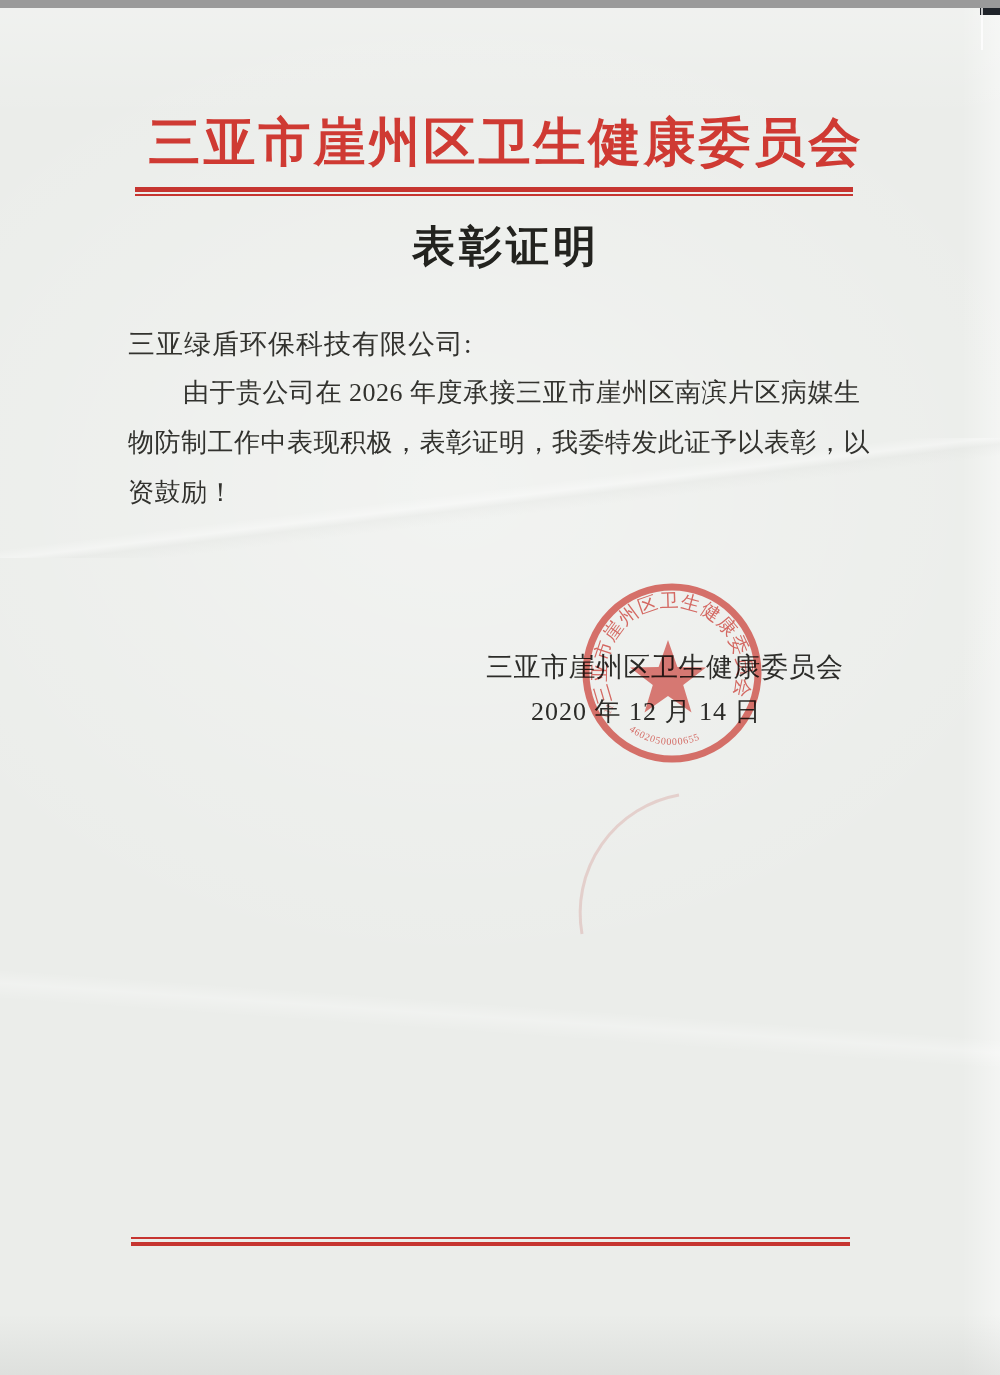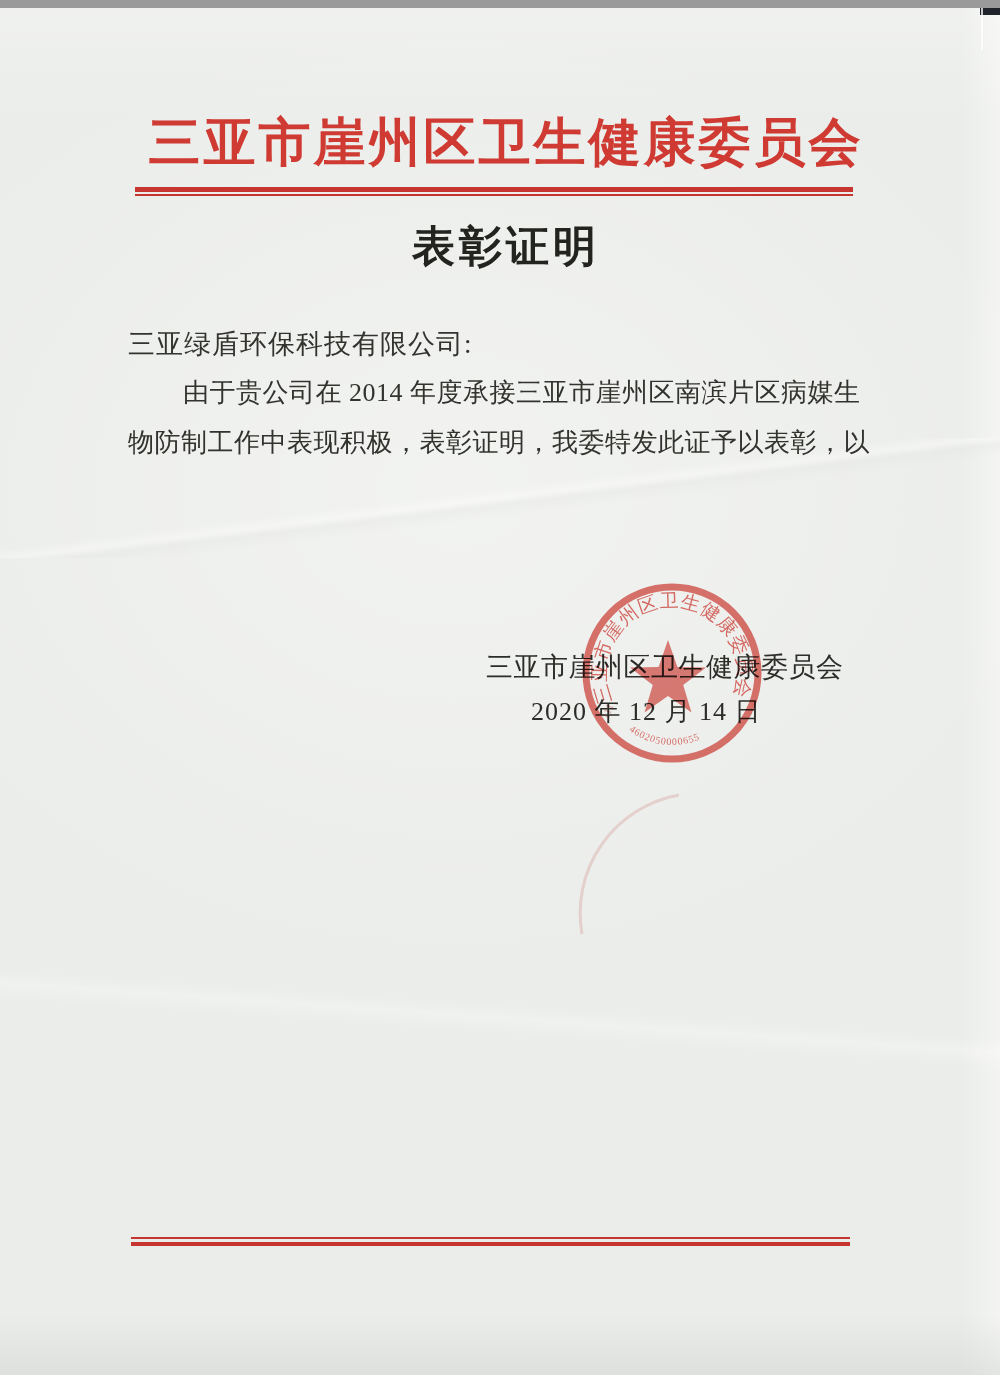--- a/index.html
+++ b/index.html
@@ -116,22 +116,23 @@
     <div class="thick"></div>
     <div class="gap"></div>
     <div class="thin"></div>
   </div>
 
   <div class="doc-title">表彰证明</div>
 
   <div class="salutation">三亚绿盾环保科技有限公司:</div>
 
   <div class="body-para">
-    <div class="line indent">由于贵公司在 2014 年度承接三亚市崖州区南滨片区病媒生</div>
+    <div class="line indent">由于贵公司在 2026 年度承接三亚市崖州区南滨片区病媒生</div>
     <div class="line">物防制工作中表现积极，表彰证明，我委特发此证予以表彰，以</div>
+    <div class="line">资鼓励！</div>
   </div>
 
   <div class="signature">三亚市崖州区卫生健康委员会</div>
   <div class="doc-date">2020 年 12 月 14 日</div>
 
   <svg class="seal-svg" viewBox="555 540 250 400" xmlns="http://www.w3.org/2000/svg" xmlns:xlink="http://www.w3.org/1999/xlink">
     <defs>
       <path id="sealArc" d="M 612.2 692.9 A 66 66 0 1 1 731.8 692.9" fill="none"></path>
       <path id="serialArc" d="M 628.7 722.5 A 72 72 0 0 0 715.3 722.5" fill="none"></path>
     </defs>

